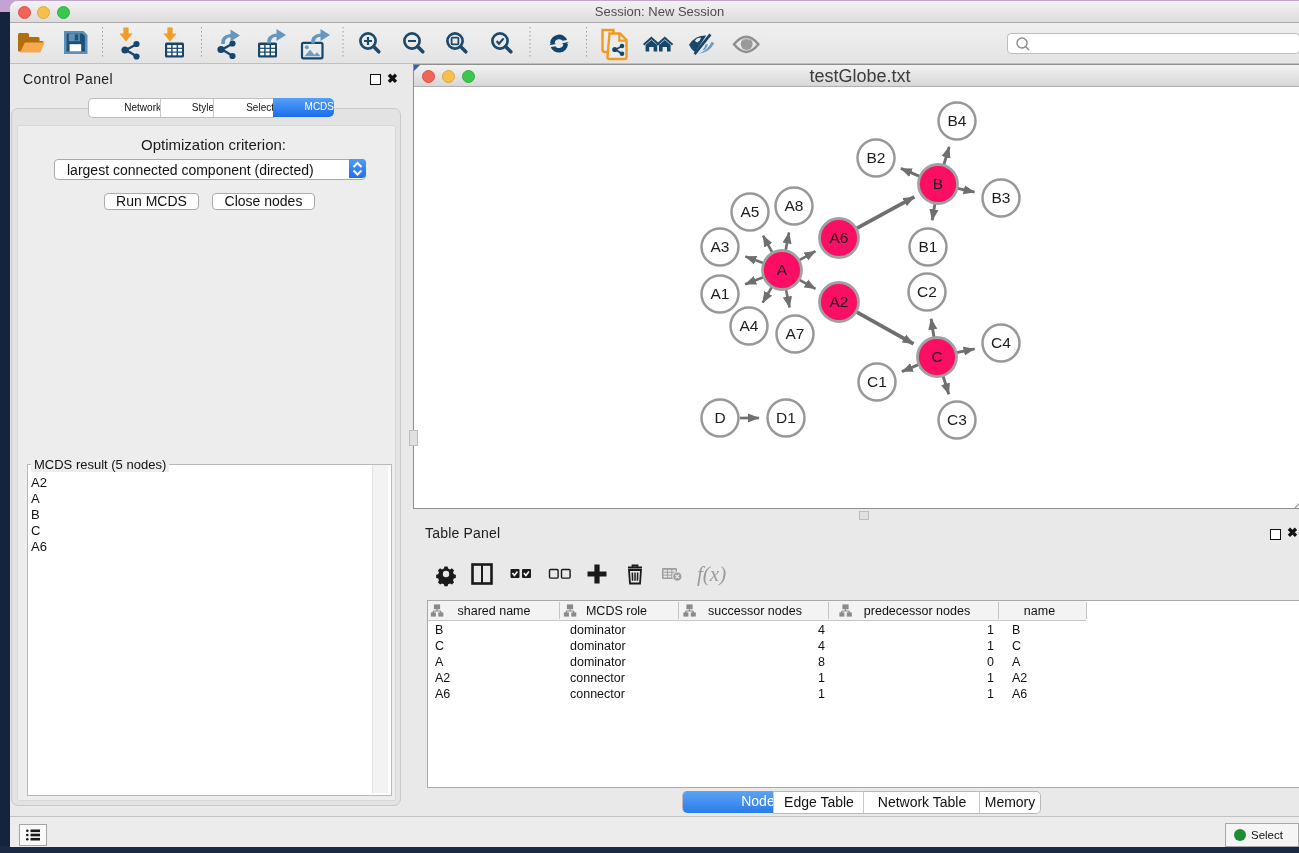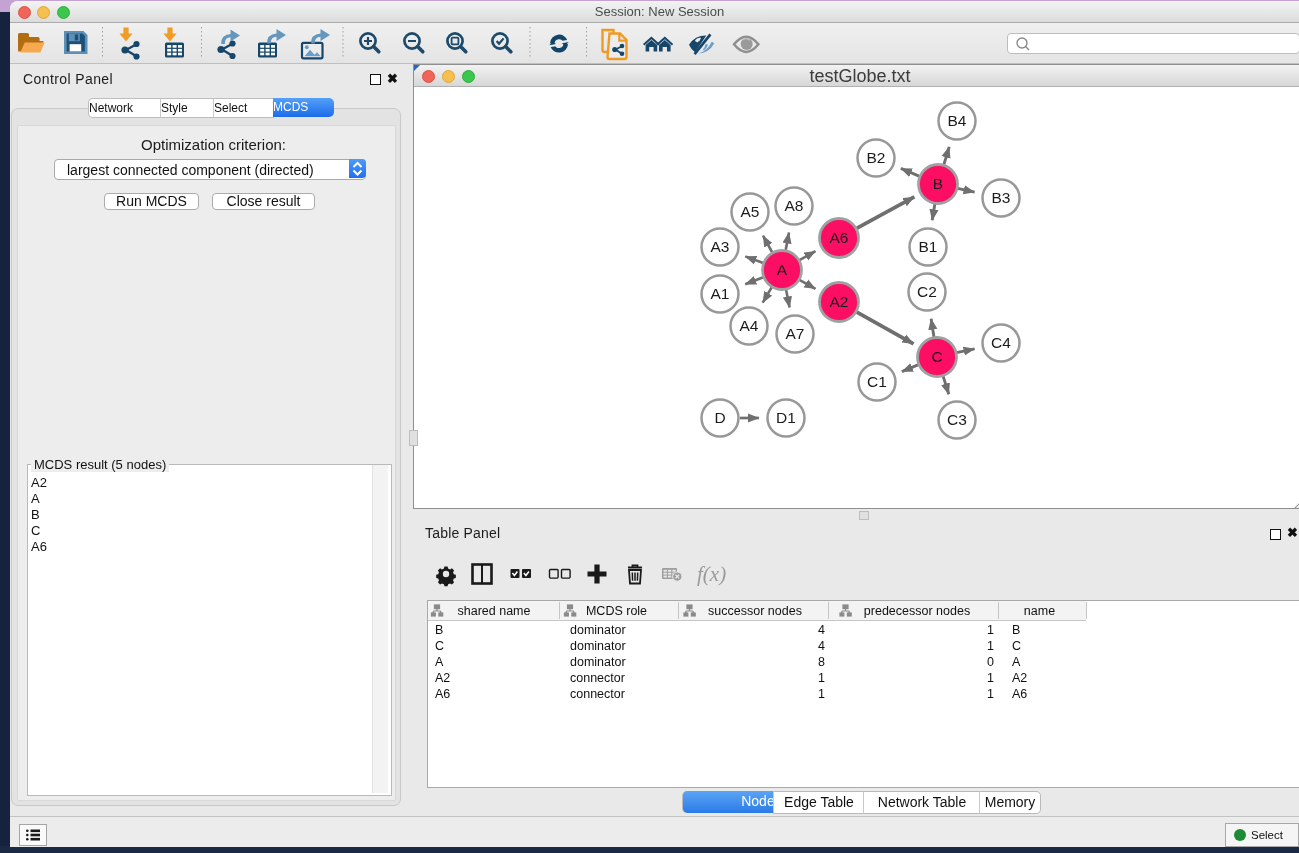--- a/index.html
+++ b/index.html
@@ -26,21 +26,21 @@
     border:1px solid #bdbdbd;border-radius:4px;}
   
   #cp-title{left:13px;top:70px;font-size:14px;letter-spacing:0.4px;color:#1c1c1c;}
   .floatbtn{width:9px;height:9px;border:1.5px solid #111;background:#fff;}
   .xbtn{font-size:13px;font-weight:bold;color:#111;line-height:12px;}
   #cp-outer{left:1px;top:107px;width:388px;height:696px;background:#e3e3e3;
     border:1px solid #c9c9c9;border-radius:7px;}
   #cp-inner{left:7px;top:124px;width:377px;height:674px;background:#ededed;
     border:1px solid #d8d8d8;border-radius:2px;}
   .tab{top:97px;height:18px;background:#fff;border-top:1px solid #bdbdbd;
-    border-bottom:1px solid #bdbdbd;font-size:12px;color:#111;text-align:left;line-height:18px;}
+    border-bottom:1px solid #bdbdbd;font-size:10px;color:#111;text-align:right;line-height:18px;}
   #tab-network{left:78px;width:72px;border-left:1px solid #bdbdbd;border-radius:5px 0 0 5px;}
   #tab-style{left:150px;width:53px;border-left:1px solid #c9c9c9;}
   #tab-select{left:203px;width:60px;border-left:1px solid #c9c9c9;}
   #tab-mcds{left:263px;width:61px;border-radius:0 5px 5px 0;color:#fff;
     background:linear-gradient(#55a0f7,#1b6ceb);border:none;height:19px;}
   #optlabel{left:15px;top:135px;width:377px;text-align:center;font-size:15px;color:#1a1a1a;}
   #dropdown{left:44px;top:158px;width:310px;height:19px;background:#fff;
     border:1px solid #a9a9a9;border-radius:4px;font-size:14px;color:#111;}
   #dropdown span{position:absolute;left:12px;top:1px;line-height:19px;}
   #spinner{right:-1px;top:-1px;width:17px;height:19px;border-radius:0 4px 4px 0;
@@ -279,21 +279,21 @@
       <span>largest connected component (directed)</span>
     <div id="spinner">
         <svg width="17" height="19" style="position:absolute;left:0;top:0;">
           <path d="M4.5,8 L8.5,4 L12.5,8" fill="none" stroke="#fff" stroke-width="2"></path>
           <path d="M4.5,11.5 L8.5,15.5 L12.5,11.5" fill="none" stroke="#fff" stroke-width="2"></path>
         </svg>
       </div>
   </div>
   <div id="optlabel" class="abs">Optimization criterion:</div>
   <div id="btn-run" class="abs btn">Run MCDS</div>
-  <div id="btn-close" class="abs btn">Close result</div>
+  <div id="btn-close" class="abs btn">Close nodes</div>
   <div id="mcds-box" class="abs"></div>
   <div id="mcds-scroll" class="abs"></div>
   <div id="mcds-legend" class="abs">MCDS result (5 nodes)</div>
   <div id="mcds-items" class="abs">A2<br>A<br>B<br>C<br>A6</div>
 
   <div id="netwin" class="abs">
     <div id="nettitle" class="abs">
       <div class="abs tl t-red"></div>
         <div class="abs tl t-yel"></div>
         <div class="abs tl t-grn"></div>

